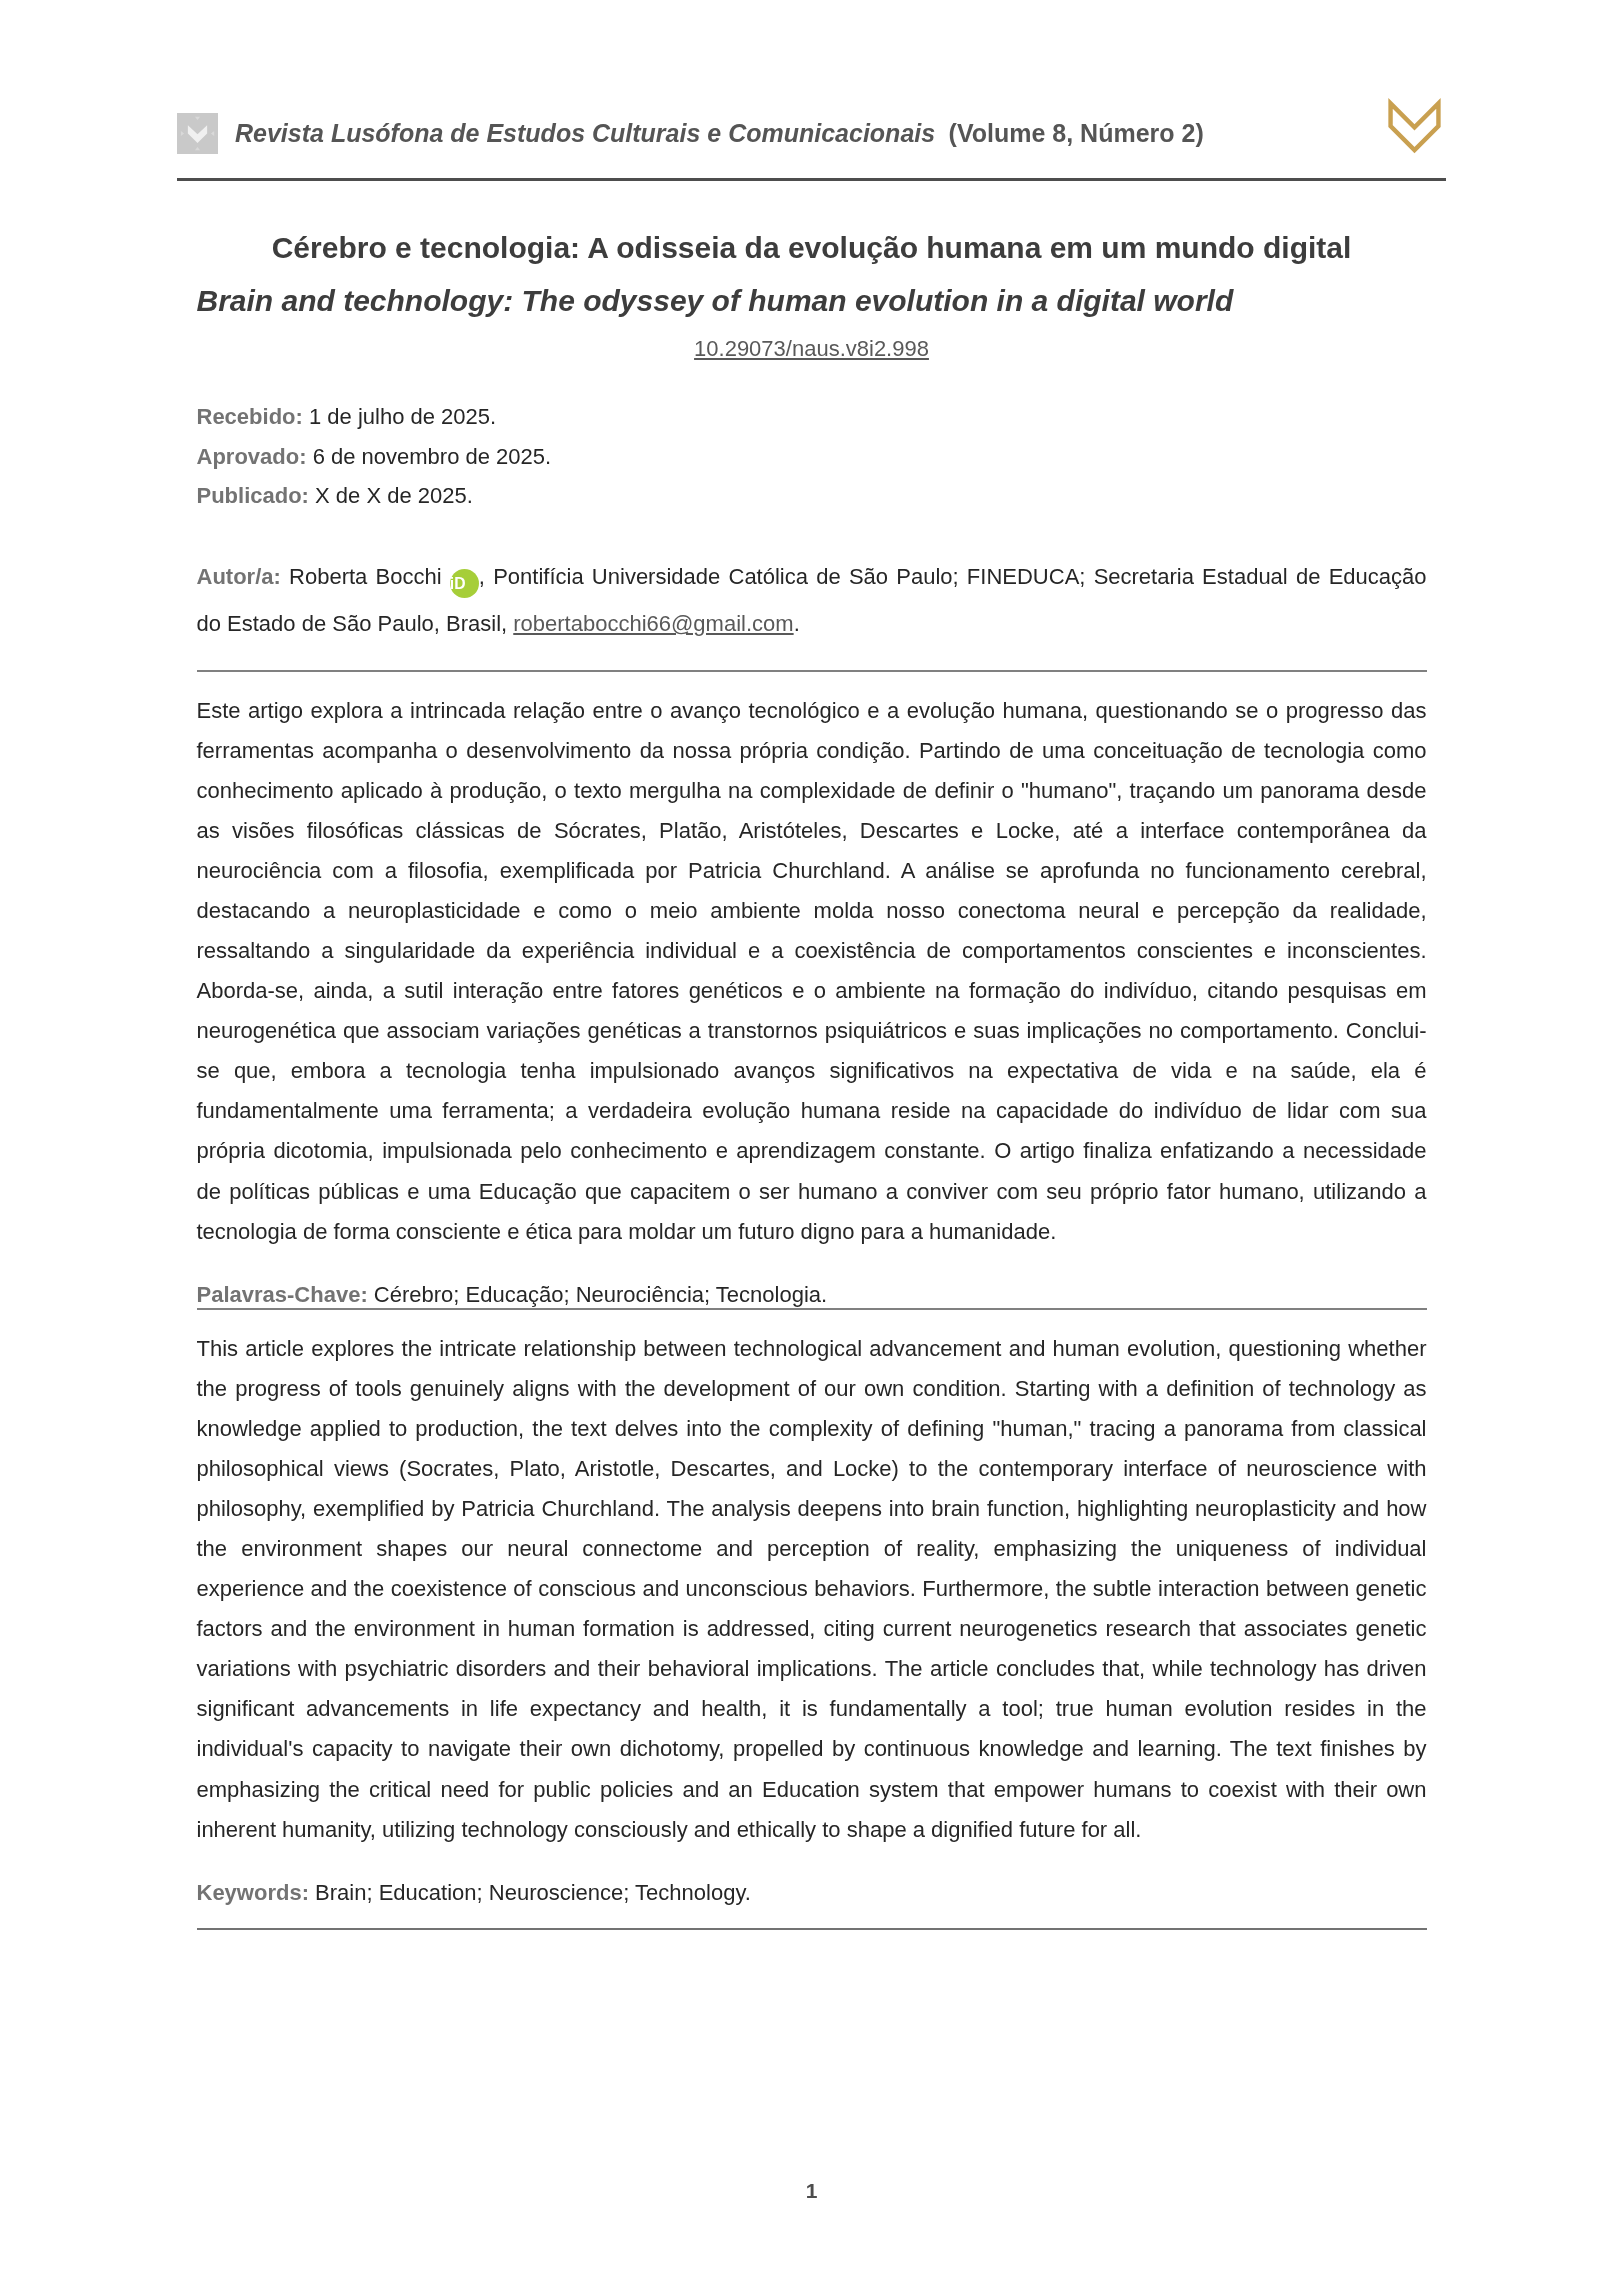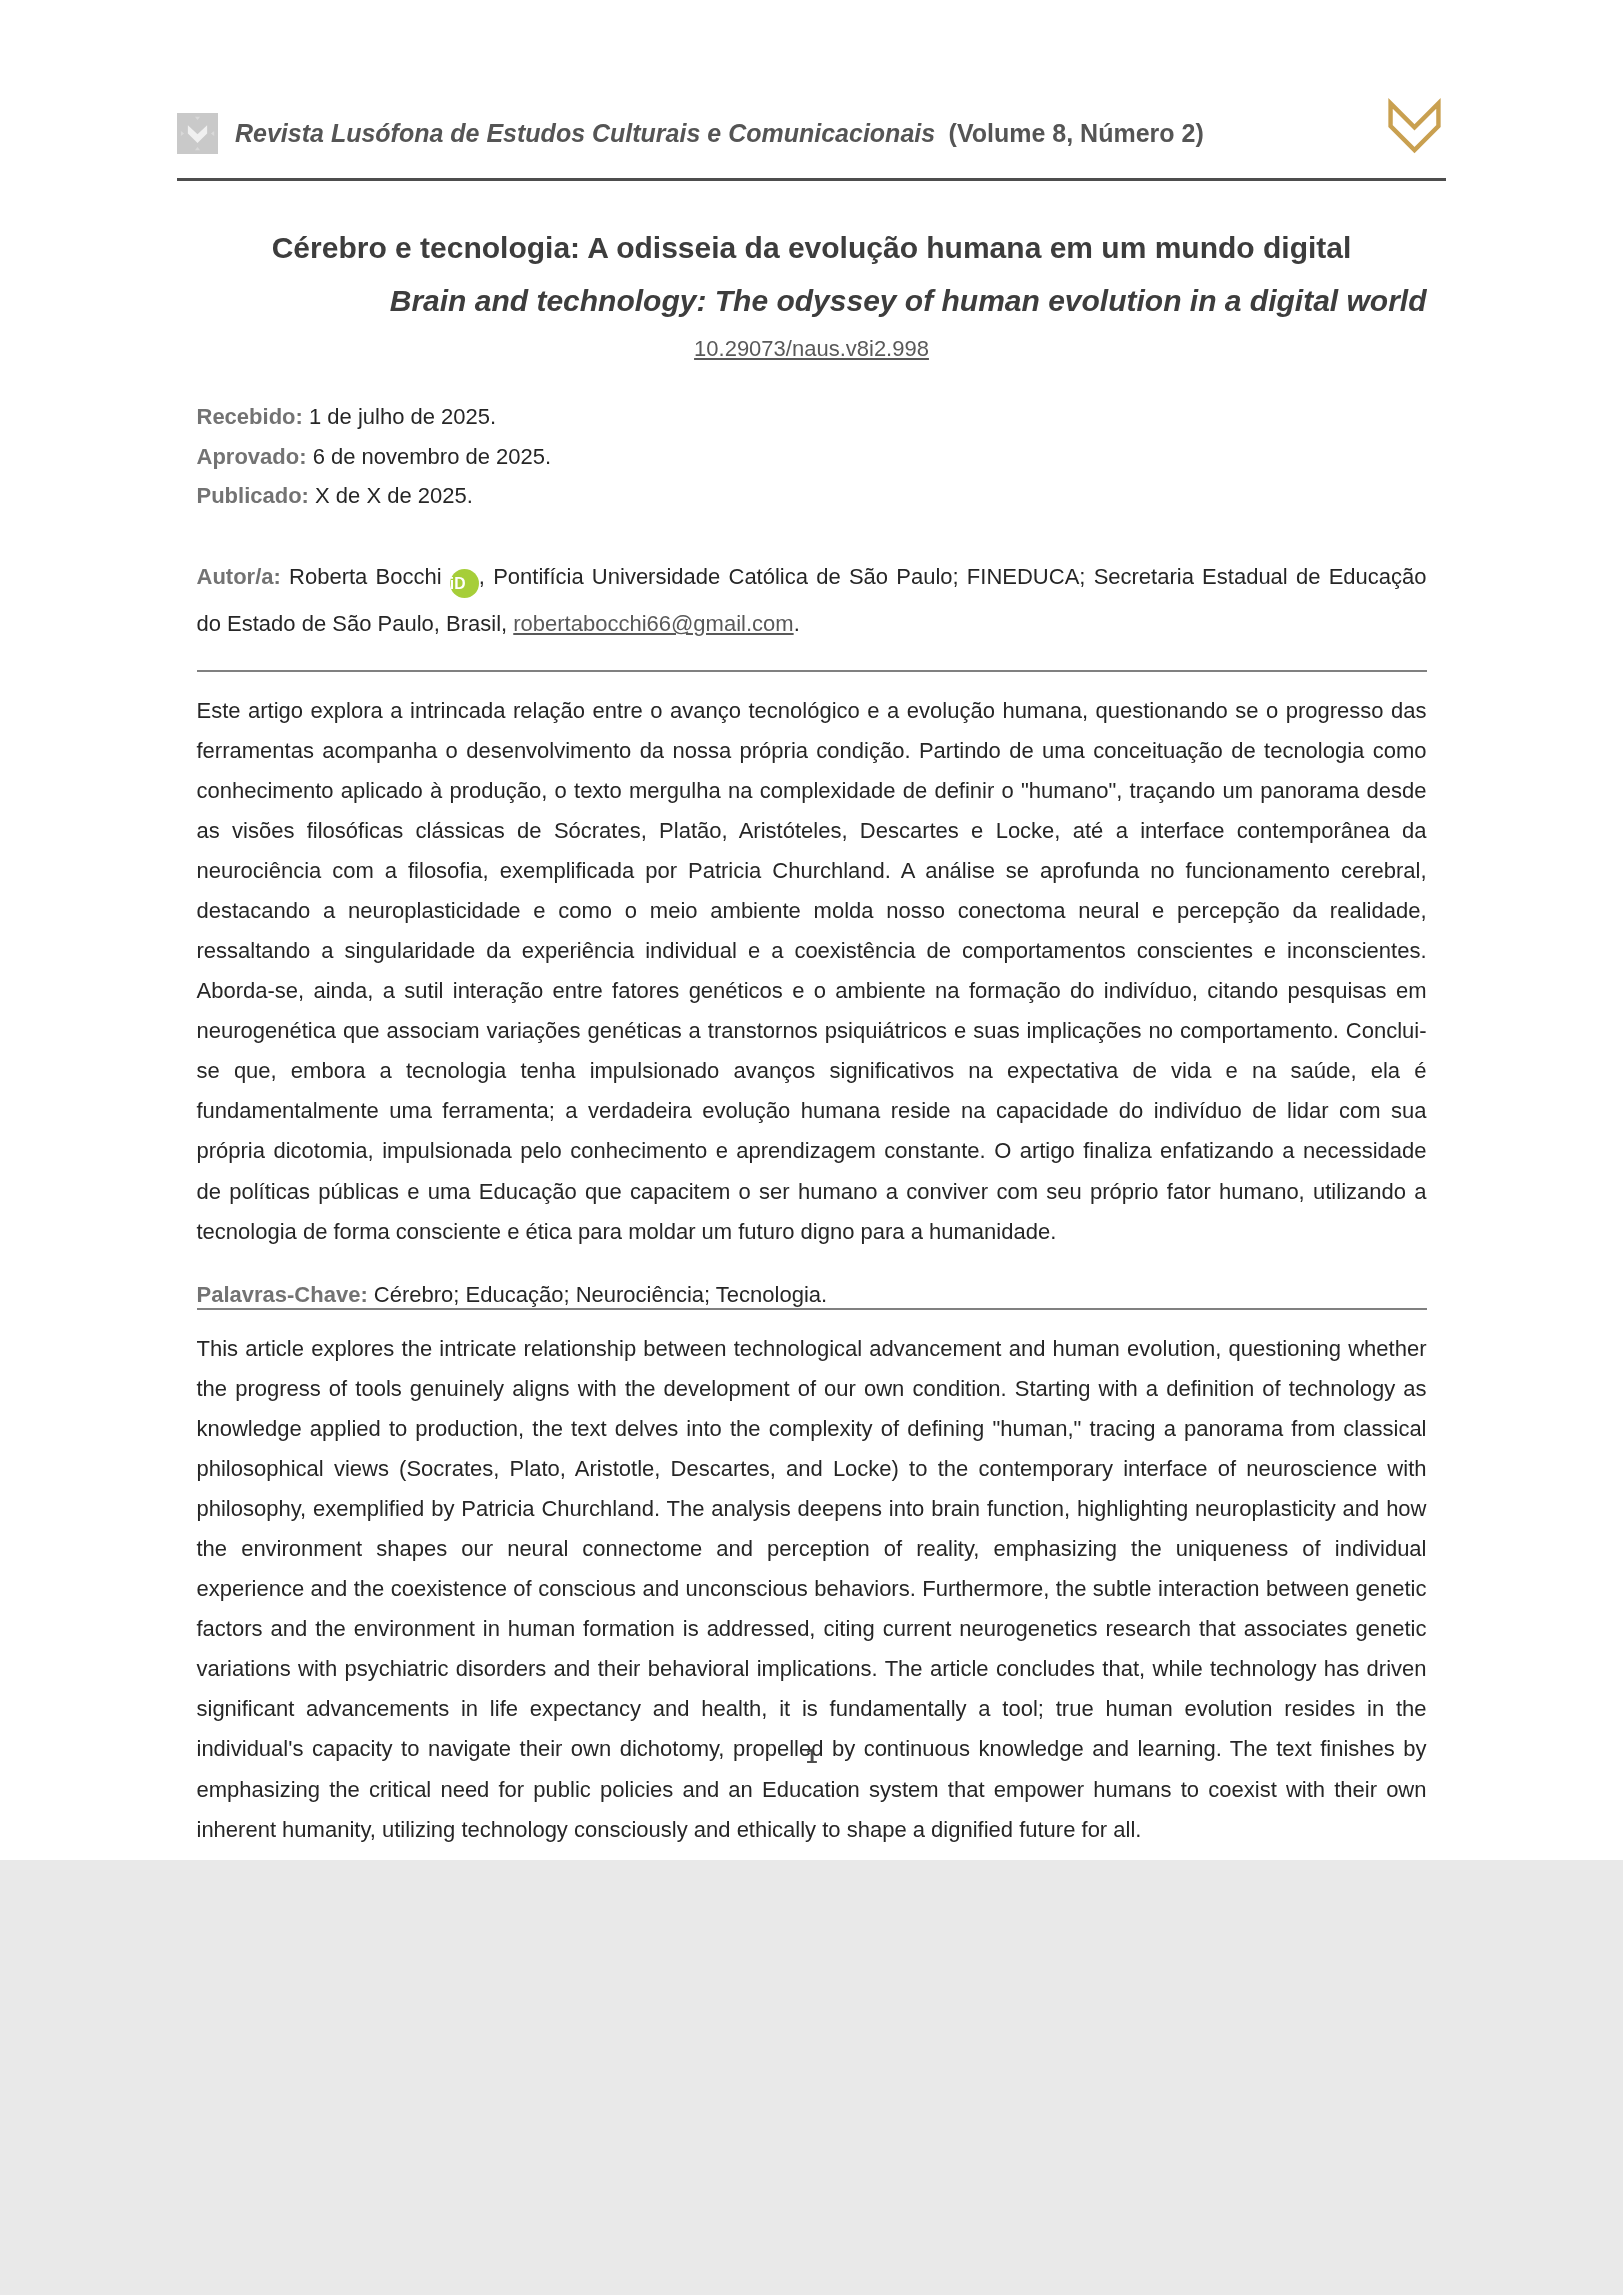--- a/index.html
+++ b/index.html
@@ -1,32 +1,32 @@
 <!DOCTYPE html>
 <html style="font-size:10.5px"><head>
 <meta charset="utf-8">
 <style>
   html,body { margin:0; padding:0; background:#e9e9e9; }
   .page {
-    width:1623px; height:1860px; margin:0 auto; position:relative;
+    width:1623px; height:2295px; margin:0 auto; position:relative;
     background:#ffffff; box-sizing:border-box; padding-top:97px;
     font-family:"Liberation Sans", sans-serif; color:#262626;
   }
   
   .header { width:1269px; margin:0 auto; display:flex; align-items:center; }
   .h-icon-left  { width:41px; height:41px; flex:0 0 auto; }
   .h-text { flex:1 1 auto; margin-left:17px; font-size:25px; font-weight:bold; color:#555555; white-space:nowrap; }
   .jname { font-style:italic; }
   .jvol  { margin-left:6.5px; }
   .h-icon-right { width:63px; height:72px; flex:0 0 auto; }
   .header-rule { width:1269px; margin:9.2px auto 0; border-top:3.3px solid #4d4d4d; height:0; }
   
   .content { width:1230px; margin:0 auto; }
   .title-pt { font-size:30px; font-weight:bold; color:#3d3d3d; text-align:center; margin:44px 0 0; line-height:1.55; }
-  .title-en { font-size:30px; font-weight:bold; font-style:italic; color:#3d3d3d; text-align:right; margin:6.5px 0 0; line-height:1.55; }
+  .title-en { font-size:30px; font-weight:bold; font-style:italic; color:#3d3d3d; text-align:left; margin:6.5px 0 0; line-height:1.55; }
   .doi-line { text-align:center; margin-top:11.8px; font-size:22px; }
   .doi { color:#595959; text-decoration:underline; cursor:pointer; }
   .dates { margin-top:35px; font-size:22px; line-height:1.78; }
   .glabel { color:#737373; font-weight:bold; }
   .author { margin-top:38px; font-size:22px; line-height:2.15; text-align:justify; }
   .orcid {
     display:inline-block; width:29px; height:29px; border-radius:50%;
     background:#A6CE39; color:#ffffff; font-size:15.7px; font-weight:bold;
     text-align:left; line-height:29px; vertical-align:-5.2px; letter-spacing:0;
   }

